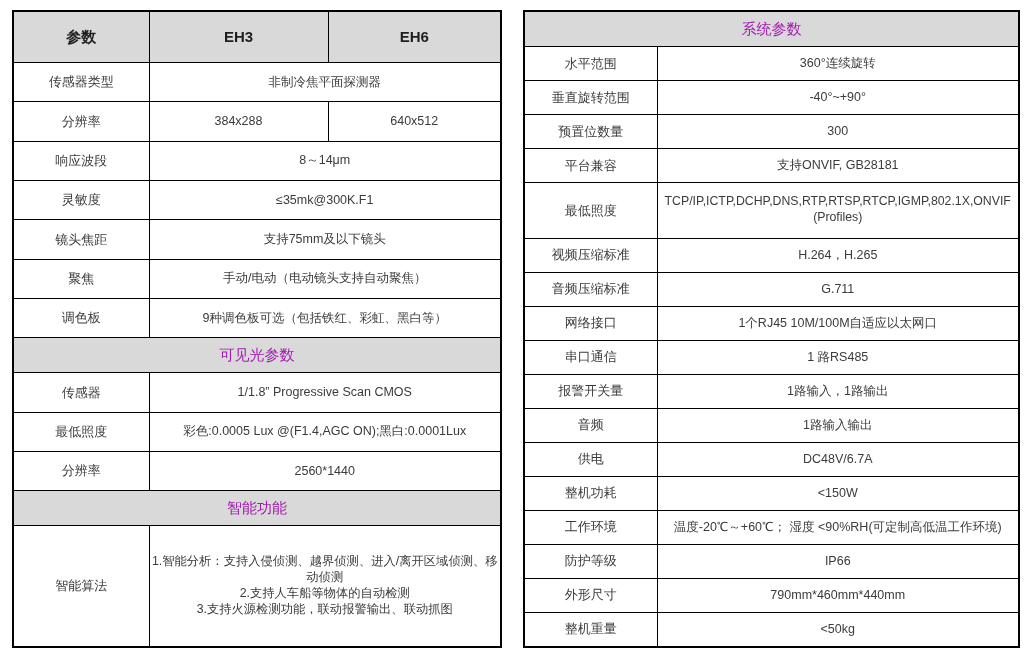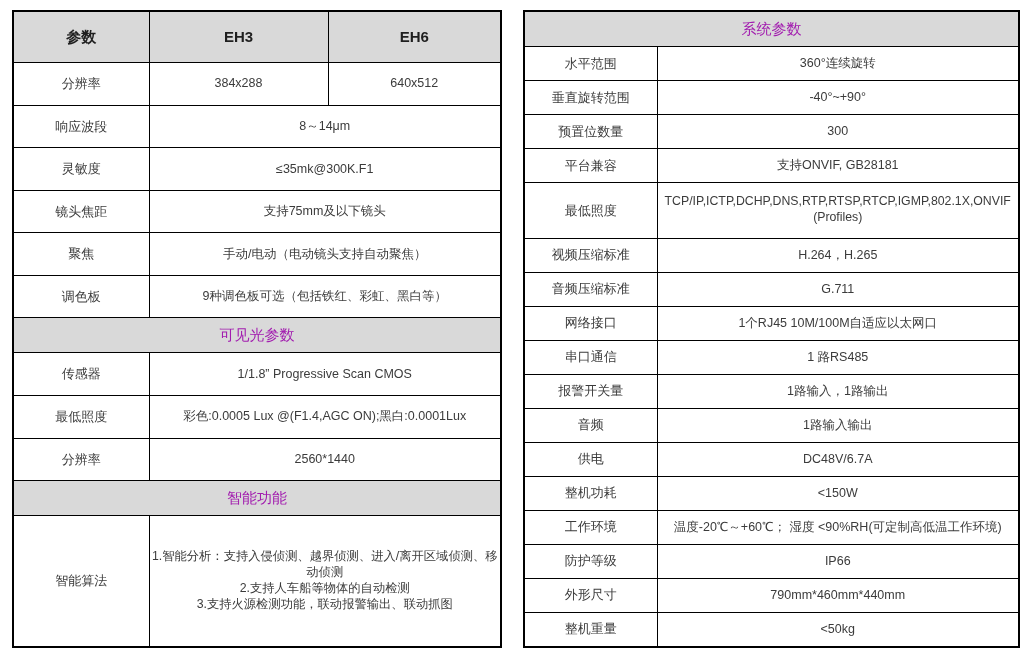--- a/index.html
+++ b/index.html
@@ -84,20 +84,24 @@
       <col style="width:179px">
       <col style="width:173px">
     </colgroup>
     <tbody id="thermal-body">
         <tr class="main-header">
           <th>参数</th>
           <th>EH3</th>
           <th>EH6</th>
         </tr>
         <tr>
+          <td class="label-cell">传感器类型</td>
+          <td class="value-cell" colspan="2">非制冷焦平面探测器</td>
+        </tr>
+        <tr>
           <td class="label-cell">分辨率</td>
           <td class="value-cell">384x288</td>
           <td class="value-cell">640x512</td>
         </tr>
         <tr>
           <td class="label-cell">响应波段</td>
           <td class="value-cell" colspan="2">8～14μm</td>
         </tr>
         <tr>
           <td class="label-cell">灵敏度</td>

